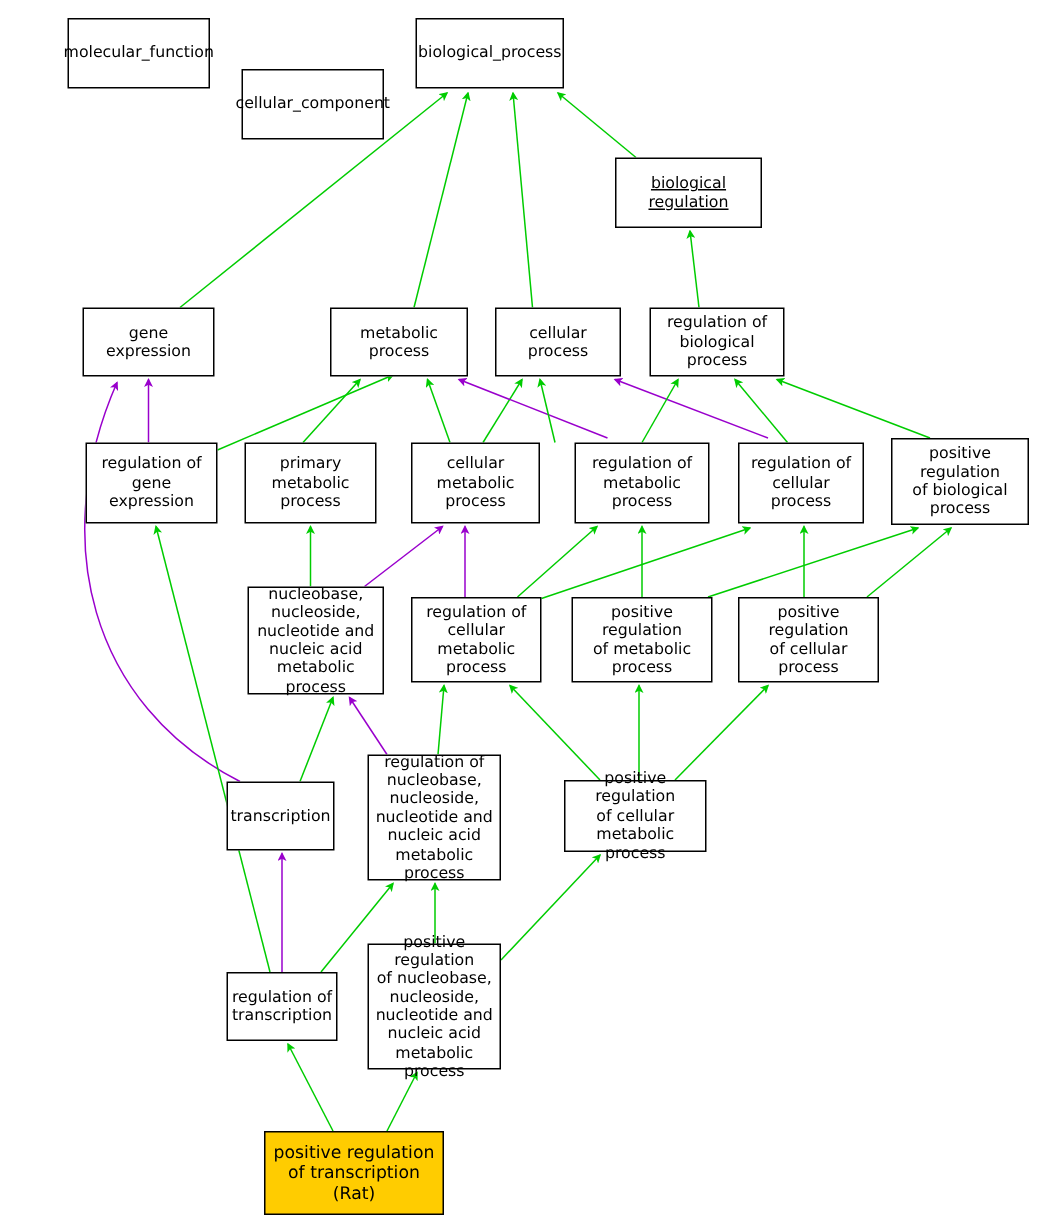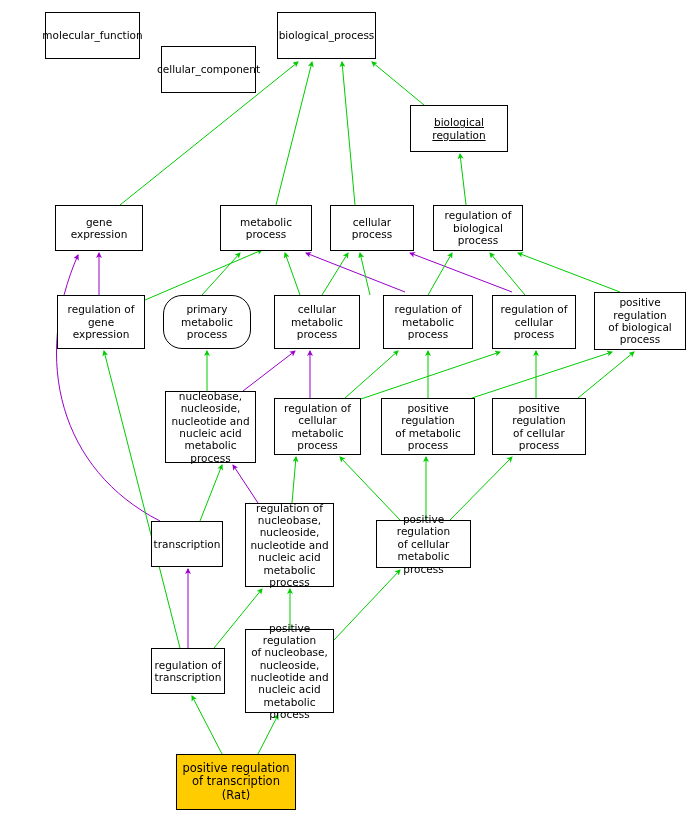--- a/index.html
+++ b/index.html
@@ -131,21 +131,21 @@
         <span class="lbl">cellular process</span>
       </div>
       <div class="go-node" style="left: 433px; top: 205px; width: 90px; height: 46px;">
         <span class="lbl">regulation of
 biological process</span>
       </div>
       <div class="go-node" style="left: 57px; top: 295px; width: 88px; height: 54px;">
         <span class="lbl">regulation of
 gene expression</span>
       </div>
-      <div class="go-node" style="left: 163px; top: 295px; width: 88px; height: 54px; border-radius: 19px;">
+      <div class="go-node" style="left: 163px; top: 295px; width: 88px; height: 54px;">
         <span class="lbl">primary metabolic
 process</span>
       </div>
       <div class="go-node" style="left: 274px; top: 295px; width: 86px; height: 54px;">
         <span class="lbl">cellular metabolic
 process</span>
       </div>
       <div class="go-node" style="left: 383px; top: 295px; width: 90px; height: 54px;">
         <span class="lbl">regulation of
 metabolic process</span>

